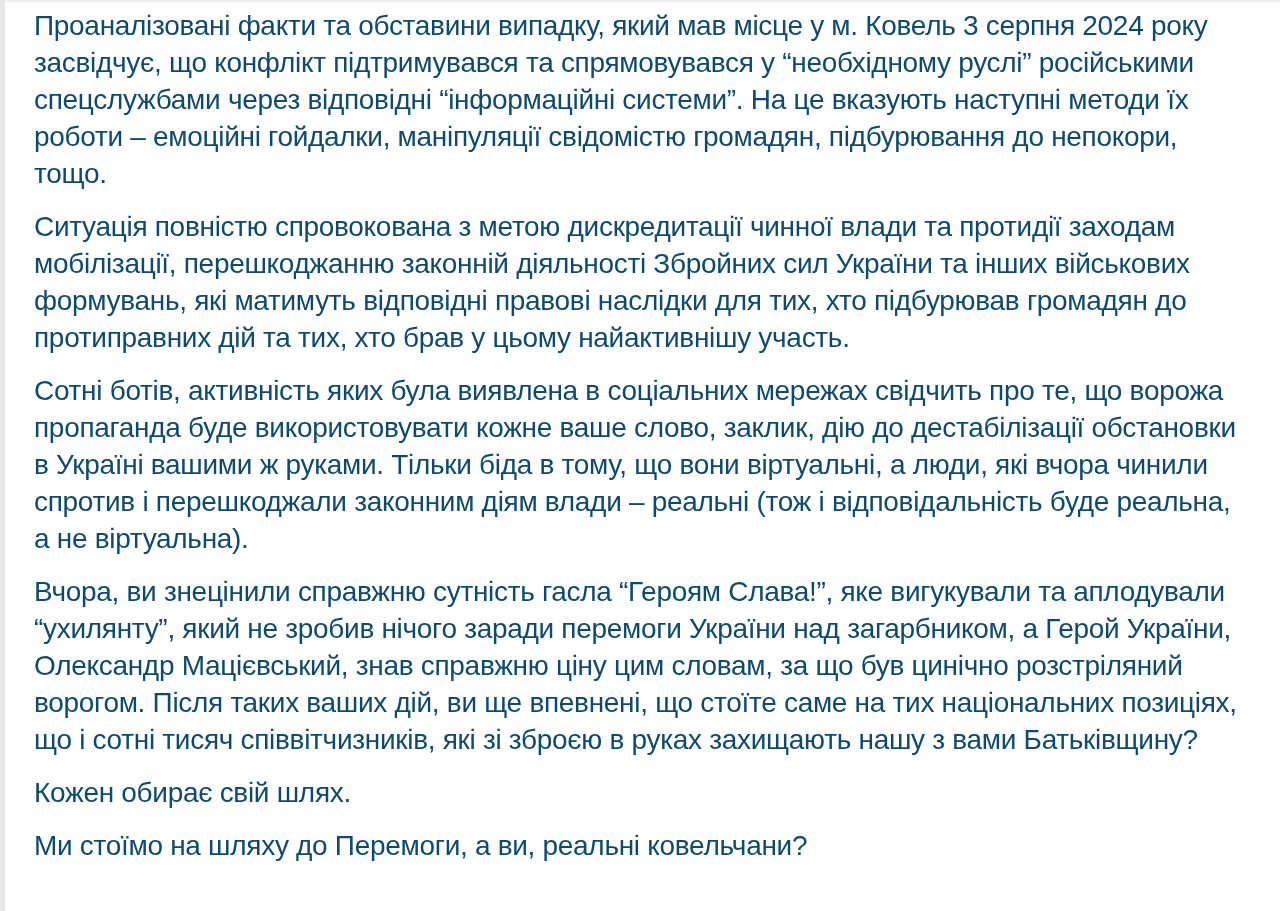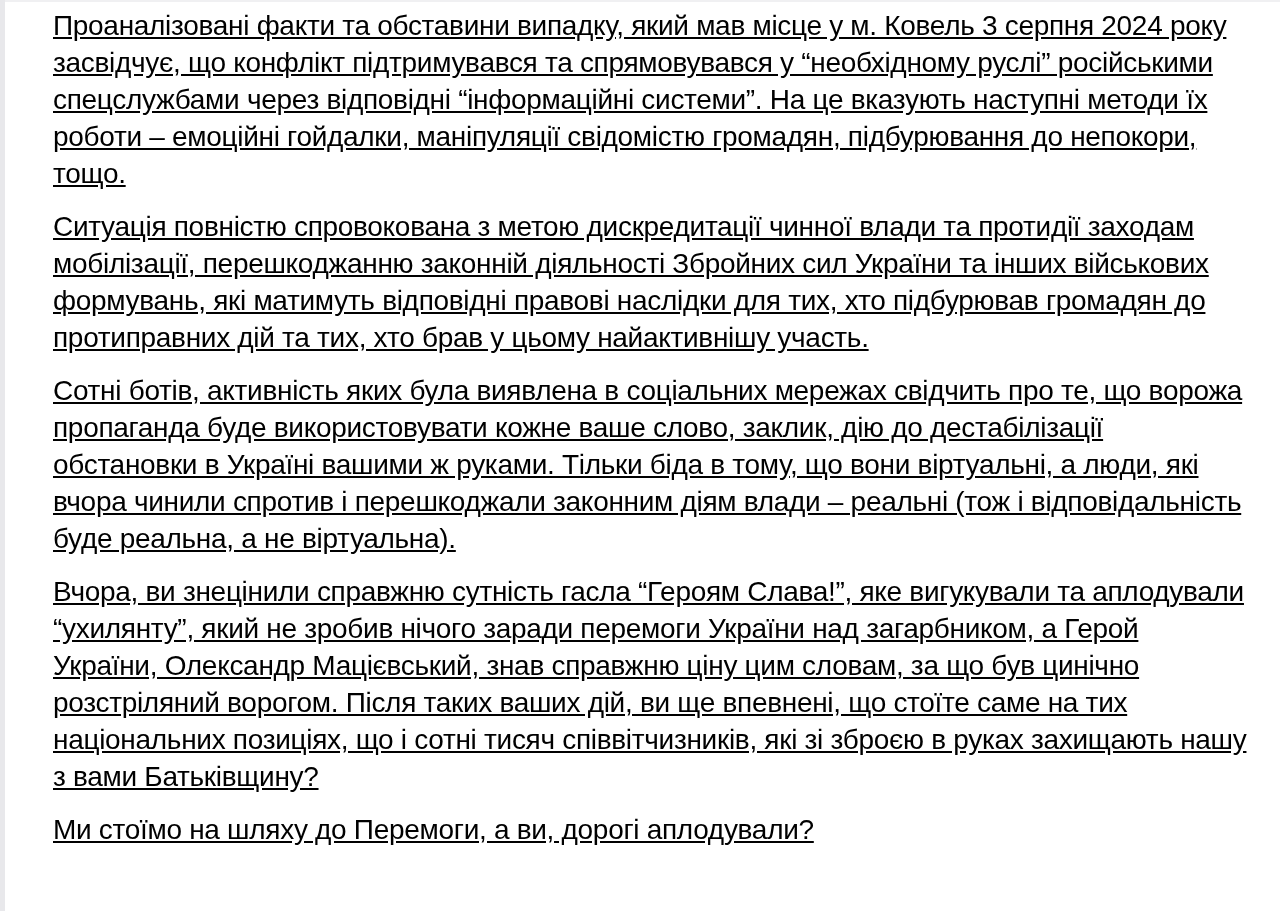--- a/index.html
+++ b/index.html
@@ -29,36 +29,36 @@
     width: 5px;
     height: 100%;
     background: #e8e8eb;
   }
   .doc {
     position: absolute;
     top: 0;
     left: 0;
     box-sizing: border-box;
     width: 1280px;
-    padding: 7px 30px 0 53px;
-    color: #000000;
+    padding: 7px 30px 0 34px;
+    color: #0c4a6e;
     font-size: 28px;
     line-height: 37px;
     letter-spacing: -0.3px;
-    text-decoration: underline;
   }
   .doc p {
     margin: 0 0 16px 0;
   }
 </style>
 </head>
 <body>
 
 <div class="top-hairline"></div>
 <div class="left-strip"></div>
 
 <div class="doc">
   <p>Проаналізовані факти та обставини випадку, який мав місце у м. Ковель 3 серпня 2024 року засвідчує, що конфлікт підтримувався та спрямовувався у “необхідному руслі” російськими спецслужбами через відповідні “інформаційні системи”. На це вказують наступні методи їх роботи – емоційні гойдалки, маніпуляції свідомістю громадян, підбурювання до непокори, тощо.</p>
   <p>Ситуація повністю спровокована з метою дискредитації чинної влади та протидії заходам мобілізації, перешкоджанню законній діяльності Збройних сил України та інших військових формувань, які матимуть відповідні правові наслідки для тих, хто підбурював громадян до протиправних дій та тих, хто брав у цьому найактивнішу участь.</p>
   <p>Сотні ботів, активність яких була виявлена в соціальних мережах свідчить про те, що ворожа пропаганда буде використовувати кожне ваше слово, заклик, дію до дестабілізації обстановки в Україні вашими ж руками. Тільки біда в тому, що вони віртуальні, а люди, які вчора чинили спротив і перешкоджали законним діям влади – реальні (тож і відповідальність буде реальна, а не віртуальна).</p>
   <p>Вчора, ви знецінили справжню сутність гасла “Героям Слава!”, яке вигукували та аплодували “ухилянту”, який не зробив нічого заради перемоги України над загарбником, а Герой України, Олександр Мацієвський, знав справжню ціну цим словам, за що був цинічно розстріляний ворогом. Після таких ваших дій, ви ще впевнені, що стоїте саме на тих національних позиціях, що і сотні тисяч співвітчизників, які зі зброєю в руках захищають нашу з вами Батьківщину?</p>
-  <p>Ми стоїмо на шляху до Перемоги, а ви, дорогі аплодували?</p>
+  <p>Кожен обирає свій шлях.</p>
+  <p>Ми стоїмо на шляху до Перемоги, а ви, реальні ковельчани?</p>
 </div>
 
 </body></html>

